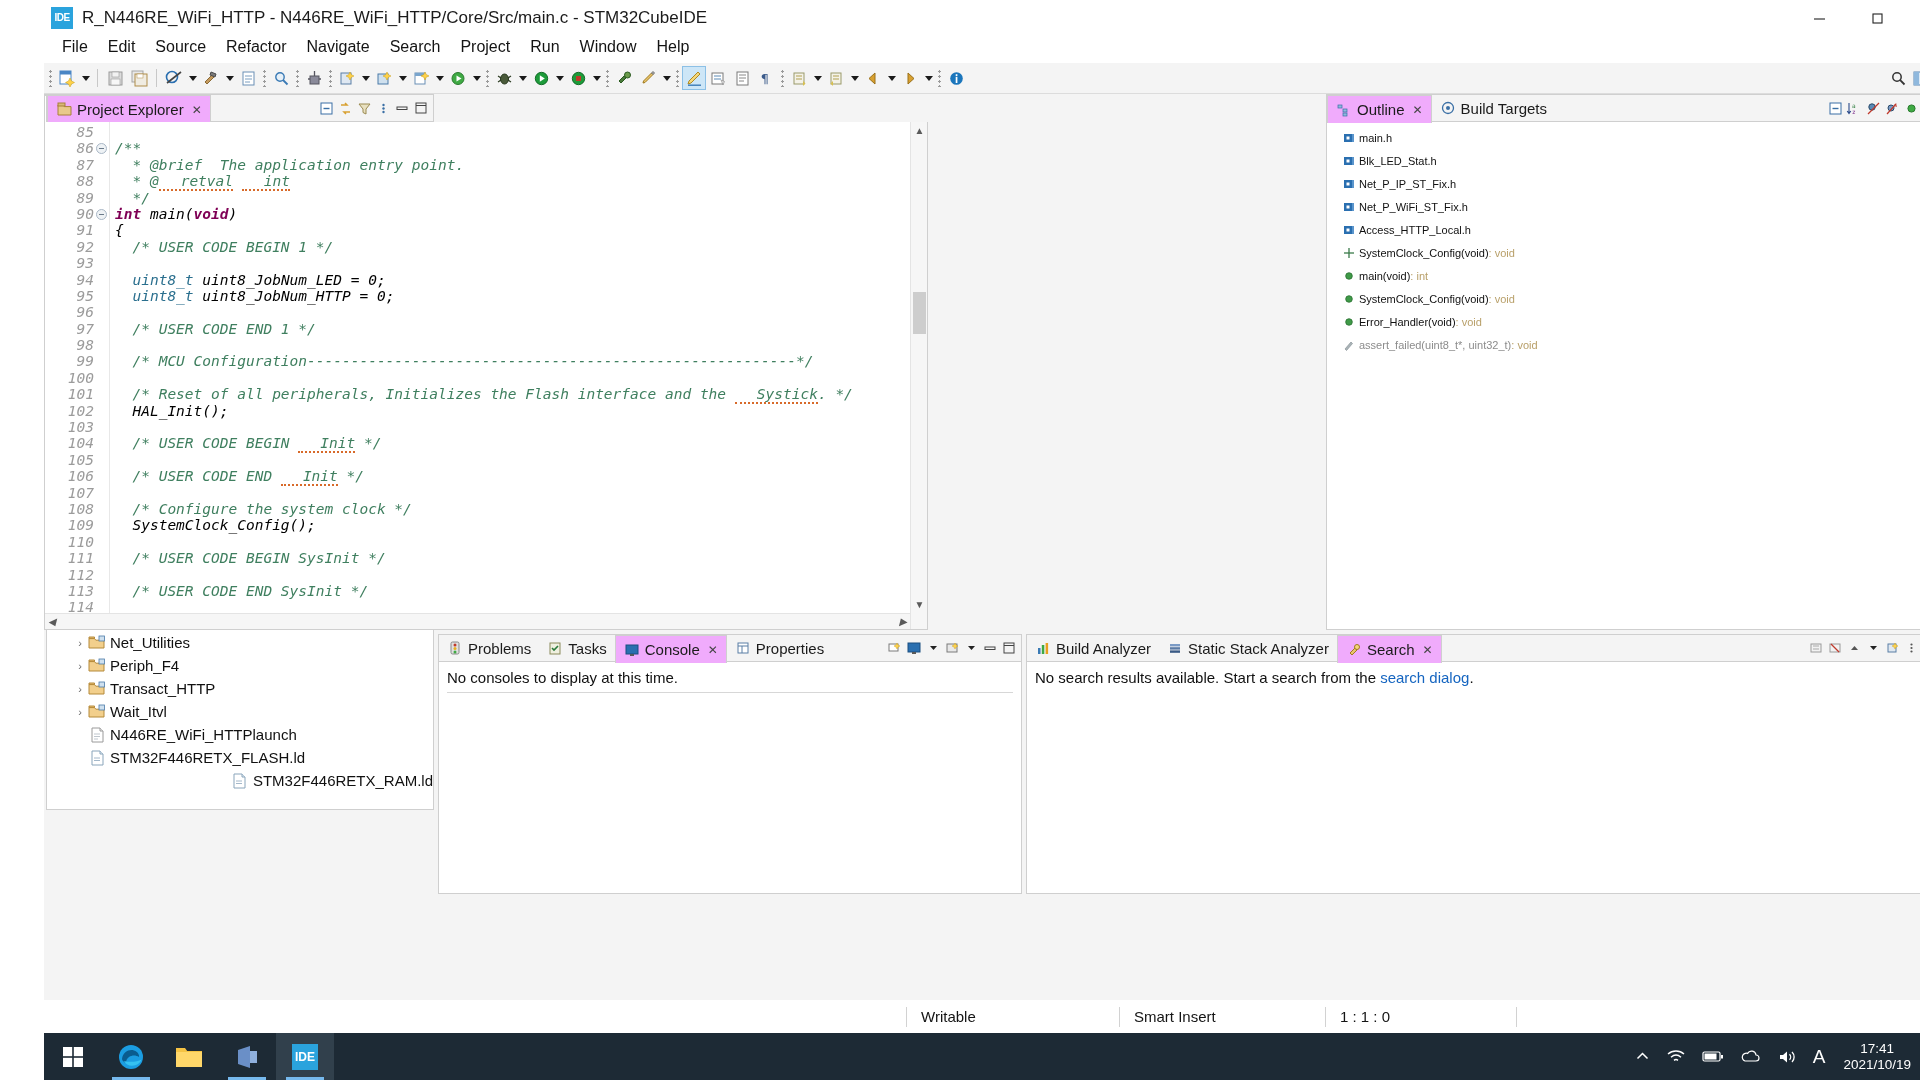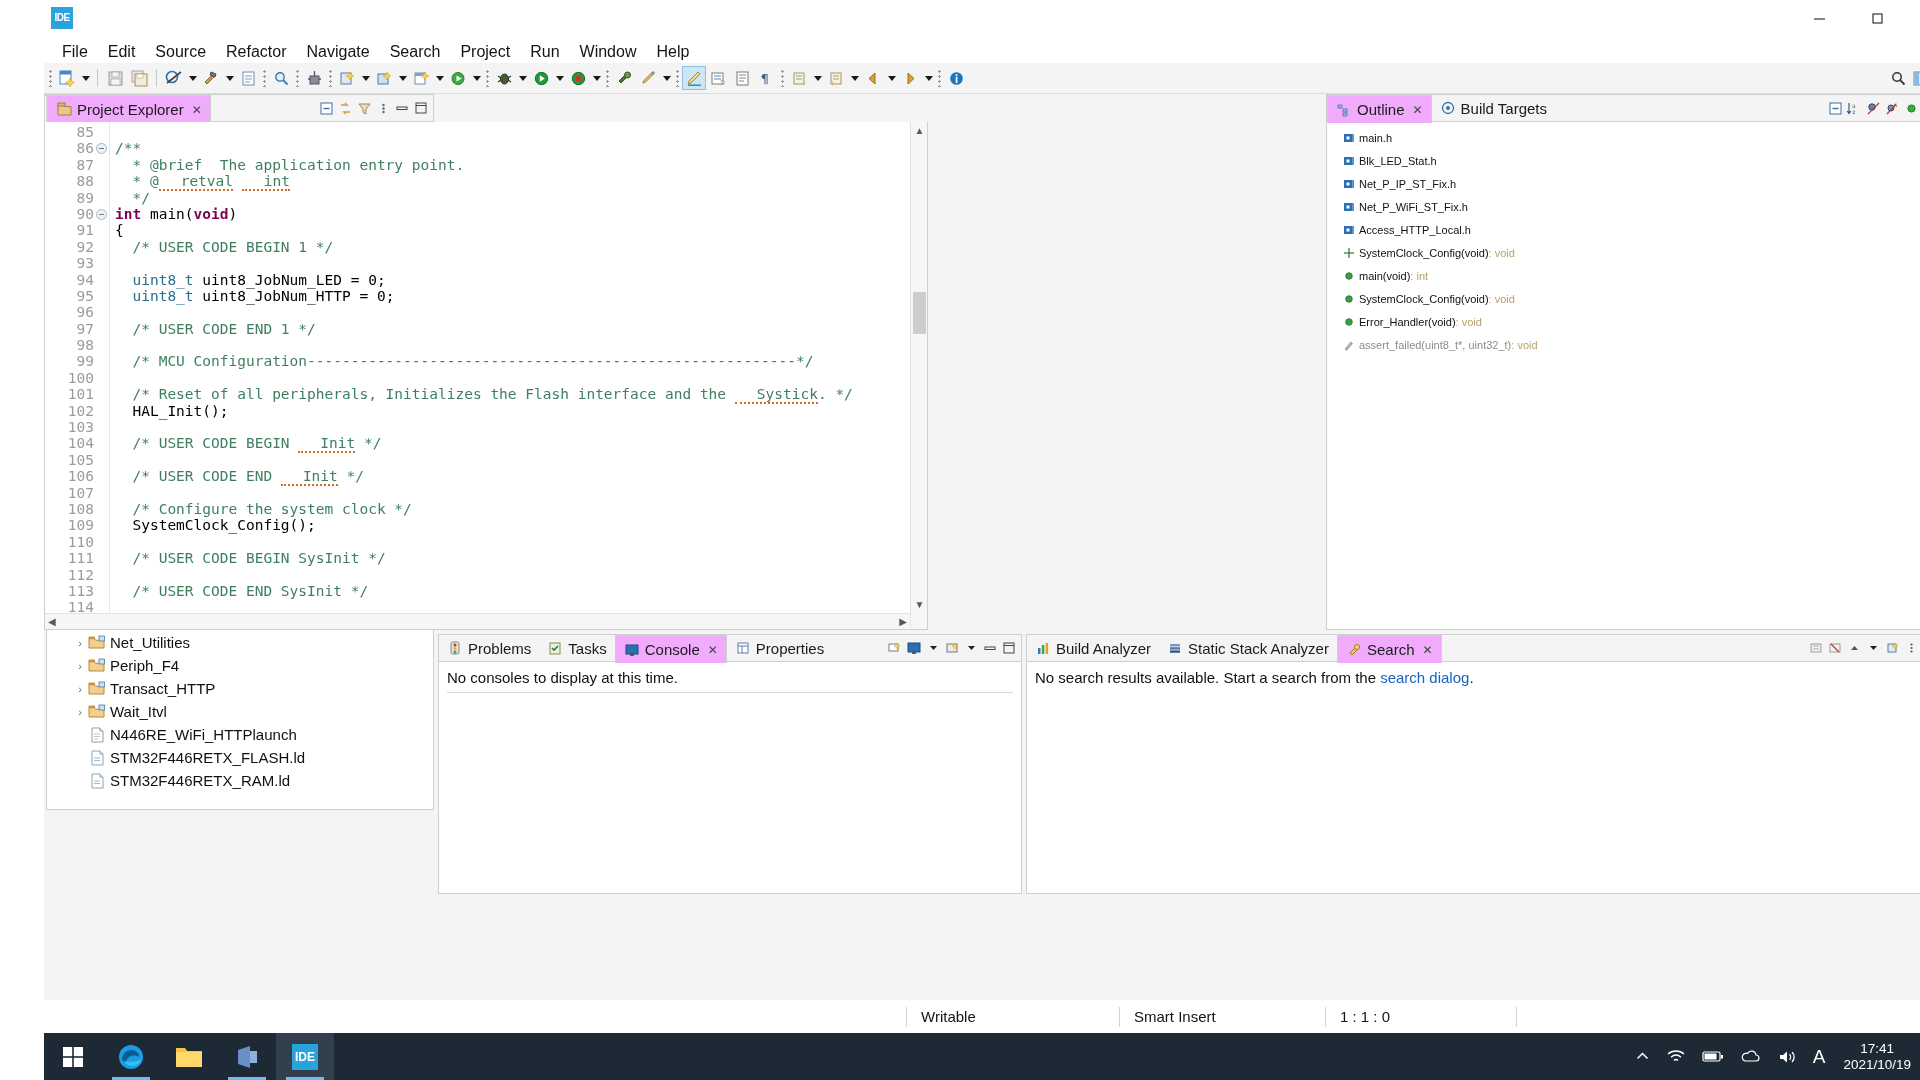--- a/index.html
+++ b/index.html
@@ -28,21 +28,21 @@
   .win-btns { position: absolute; right: 0; top: 0; height: 36px; display: flex; }
   .win-btn {
     width: 58px; height: 36px; display: flex; align-items: center; justify-content: center;
     color: #333;
   }
   .win-btn svg { display: block; }
 
   
   .menubar {
     position: absolute; top: 36px; left: 0; width: 1596px; height: 27px;
-    display: flex; align-items: flex-end; background: #fff; padding-left: 8px;
+    display: flex; align-items: flex-start; background: #fff; padding-left: 8px;
   }
   .menu-item {
     font-size: 16px; color: #141414; padding: 2px 10px; white-space: nowrap;
   }
 
   
   .toolbar {
     position: absolute; top: 63px; left: 0; width: 1920px; height: 31px;
     background: #f4f4f4; border-bottom: 1px solid #dcdcdc;
     display: flex; align-items: center; padding-left: 2px;
@@ -96,21 +96,21 @@
   .tree-row { display: flex; align-items: center; height: 23px; padding-left: 6px; white-space: nowrap; }
   .tree-row .twisty {
     width: 16px; height: 16px; display:flex; align-items:center; justify-content:center;
     color: #6d6d6d; font-size: 11px; flex: 0 0 auto;
   }
   .tree-row .ticon { width: 18px; height: 16px; margin-right: 4px; flex:0 0 auto; display:flex; align-items:center; justify-content:center;}
   .tree-row .tlabel { line-height: 16px; }
   .tree-row.sel .tlabel { background: #d6d6d6; padding: 1px 3px; margin:-1px -3px; }
 
   
-  #editor-panel { left: 394px; top: 0px; width: 884px; height: 536px; border:none; background:transparent;}
+  #editor-panel { left: 394px; top: 0px; width: 884px; height: 536px; border:none; background:transparent;font-style:italic;}
   .editor-tabbar { height: 28px; display: flex; align-items: flex-end; background: #f4f4f4; }
   .etab {
     display: flex; align-items: center; gap: 6px; height: 28px; padding: 0 9px;
     font-size: 16px; color: #111; background: #fff;
     border: 1px solid #cfcfcf; border-bottom: none; border-top: 2px solid #cfcfcf;
   }
   .editor-body {
     position: relative; background: #fff; border: 1px solid #cfcfcf; border-top: none;
     height: 508px; display: flex; overflow: hidden;
   }
@@ -194,20 +194,21 @@
     align-items:center; justify-content:center; padding:0 3px;
   }
 </style>
 </head>
 <body>
 
 <div id="app">
 
   <div class="titlebar">
     <div class="title-ide-icon">IDE</div>
+    <div class="title-text">R_N446RE_WiFi_HTTP - N446RE_WiFi_HTTP/Core/Src/main.c - STM32CubeIDE</div>
     <div class="win-btns">
       <div class="win-btn">
         <svg width="13" height="13" viewBox="0 0 13 13">
             <line x1="1" y1="7" x2="12" y2="7" stroke="#222" stroke-width="1.1"></line>
           </svg>
       </div>
       <div class="win-btn">
         <svg width="13" height="13" viewBox="0 0 13 13">
             <rect x="2" y="2" width="9" height="9" fill="none" stroke="#222" stroke-width="1.1"></rect>
           </svg>
@@ -801,21 +802,21 @@
             <span class="twisty"></span>
             <span class="ticon">
               <svg width="15" height="16" viewBox="0 0 15 16">
                 <path d="M2 1h8l3 3v11H2z" fill="#fff" stroke="#8aa5bb"></path>
                 <path d="M10 1v3h3" fill="#e3edf5" stroke="#8aa5bb"></path>
                 <path d="M4 8h6M4 10.5h6" stroke="#9ab0c4" stroke-width=".9"></path>
               </svg>
             </span>
             <span class="tlabel">STM32F446RETX_FLASH.ld</span>
           </div>
-          <div class="tree-row" style="padding-left: 25px;">
+          <div class="tree-row" style="padding-left: 25px; justify-content: flex-end;">
             <span class="twisty"></span>
             <span class="ticon">
               <svg width="15" height="16" viewBox="0 0 15 16">
                 <path d="M2 1h8l3 3v11H2z" fill="#fff" stroke="#8aa5bb"></path>
                 <path d="M10 1v3h3" fill="#e3edf5" stroke="#8aa5bb"></path>
                 <path d="M4 8h6M4 10.5h6" stroke="#9ab0c4" stroke-width=".9"></path>
               </svg>
             </span>
             <span class="tlabel">STM32F446RETX_RAM.ld</span>
           </div>

